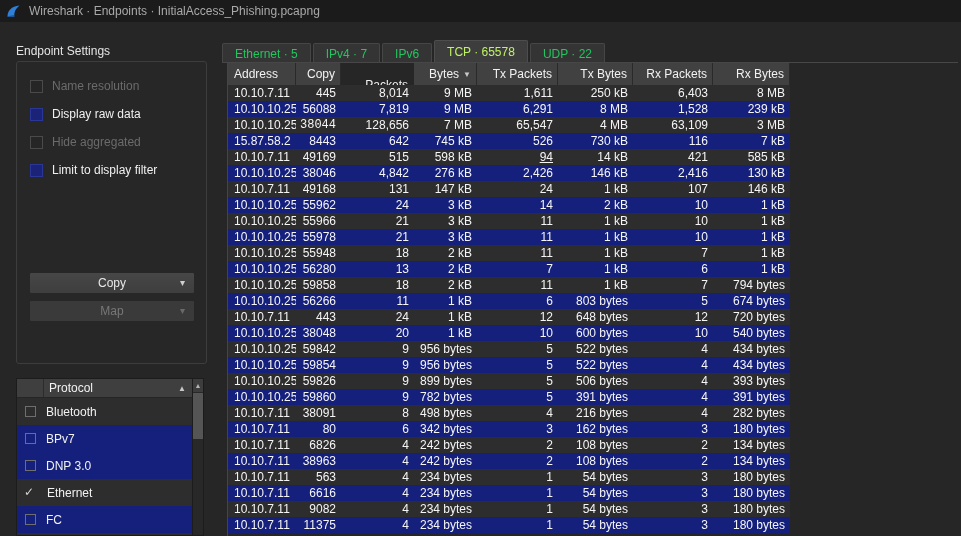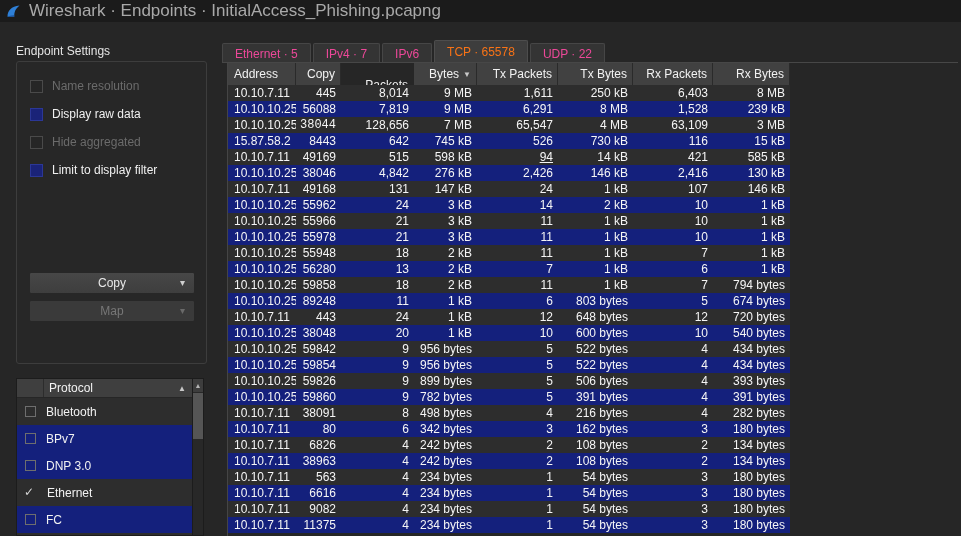--- a/index.html
+++ b/index.html
@@ -12,21 +12,21 @@
     color:#f0f0f0;
     -webkit-font-smoothing:antialiased;
   }
 
   
   .titlebar {
     position:absolute; left:0; top:0; width:961px; height:22px;
     background:#1b1b1b; display:flex; align-items:center; gap:8px;
     padding-left:6px;
   }
-  .titlebar .title { color:#a9a9a9; font-size:17px; }
+  .titlebar .title { color:#a9a9a9; font-size:12px; }
   .logo { width:15px; height:15px; display:block; }
 
   
   .settings-title { position:absolute; left:16px; top:44px; color:#e4e4e4; }
   .groupbox {
     position:absolute; left:16px; top:61px; width:191px; height:303px;
     border:1px solid #3d3d3d; border-radius:3px; background:#272727;
   }
   .cb-stack { position:absolute; left:13px; top:17px; display:flex; flex-direction:column; gap:14px; }
   .cbrow { display:flex; align-items:center; gap:9px; height:14px; }
@@ -63,23 +63,23 @@
   .plabel { margin-left:10px; color:#f2f2f2; }
   .proto-scroll { width:11px; background:#282828; flex:none; display:flex; flex-direction:column; border-left:1px solid #1c1c1c; }
   .scroll-btn { height:13px; background:#3d3d3d; color:#b5b5b5; font-size:7px; text-align:center; line-height:13px; flex:none; }
   .scroll-thumb { height:46px; background:#555; margin-top:1px; flex:none; }
 
   
   .tabbar { position:absolute; left:222px; top:40px; height:23px; display:flex; align-items:flex-end; gap:2px; }
   .tab {
     height:20px; padding:0 12px; display:flex; align-items:center;
     background:#343434; border:1px solid #464646; border-bottom:none;
-    border-radius:2px 2px 0 0; color:#ec4899; white-space:nowrap;
-  }
-  .tab.selected { height:23px; background:#3d3d3d; color:#f97316; border-color:#4d4d4d; }
+    border-radius:2px 2px 0 0; color:#22c55e; white-space:nowrap;
+  }
+  .tab.selected { height:23px; background:#3d3d3d; color:#bef264; border-color:#4d4d4d; }
   .pane-line { position:absolute; left:222px; top:62px; width:736px; height:1px; background:#474747; }
 
   
   .table {
     position:absolute; left:227px; top:63px; width:731px; height:473px;
     background:#262626; border-left:1px solid #454545; overflow:hidden;
   }
   .thead { display:flex; height:22px; }
   .hcell {
     background:#414141; color:#f2f2f2; border-right:1px solid #2a2a2a;
@@ -260,21 +260,21 @@
         <div class="tcell" style="width: 77px;">3 MB</div>
       </div>
       <div class="trow alt">
         <div class="tcell left" style="width: 68px;">15.87.58.2</div>
         <div class="tcell" style="width: 45px;">8443</div>
         <div class="tcell" style="width: 73px;">642</div>
         <div class="tcell" style="width: 63px;">745 kB</div>
         <div class="tcell" style="width: 81px;">526</div>
         <div class="tcell" style="width: 75px;">730 kB</div>
         <div class="tcell" style="width: 80px;">116</div>
-        <div class="tcell" style="width: 77px;">15 kB</div>
+        <div class="tcell" style="width: 77px;">7 kB</div>
       </div>
       <div class="trow">
         <div class="tcell left" style="width: 68px;">10.10.7.11</div>
         <div class="tcell" style="width: 45px;">49169</div>
         <div class="tcell" style="width: 73px;">515</div>
         <div class="tcell" style="width: 63px;">598 kB</div>
         <div class="tcell" style="width: 81px; text-decoration: underline;">94</div>
         <div class="tcell" style="width: 75px;">14 kB</div>
         <div class="tcell" style="width: 80px;">421</div>
         <div class="tcell" style="width: 77px;">585 kB</div>
@@ -354,21 +354,21 @@
         <div class="tcell" style="width: 45px;">59858</div>
         <div class="tcell" style="width: 73px;">18</div>
         <div class="tcell" style="width: 63px;">2 kB</div>
         <div class="tcell" style="width: 81px;">11</div>
         <div class="tcell" style="width: 75px;">1 kB</div>
         <div class="tcell" style="width: 80px;">7</div>
         <div class="tcell" style="width: 77px;">794 bytes</div>
       </div>
       <div class="trow alt">
         <div class="tcell left" style="width: 68px;">10.10.10.254</div>
-        <div class="tcell" style="width: 45px;">89248</div>
+        <div class="tcell" style="width: 45px;">56266</div>
         <div class="tcell" style="width: 73px;">11</div>
         <div class="tcell" style="width: 63px;">1 kB</div>
         <div class="tcell" style="width: 81px;">6</div>
         <div class="tcell" style="width: 75px;">803 bytes</div>
         <div class="tcell" style="width: 80px;">5</div>
         <div class="tcell" style="width: 77px;">674 bytes</div>
       </div>
       <div class="trow">
         <div class="tcell left" style="width: 68px;">10.10.7.11</div>
         <div class="tcell" style="width: 45px;">443</div>

